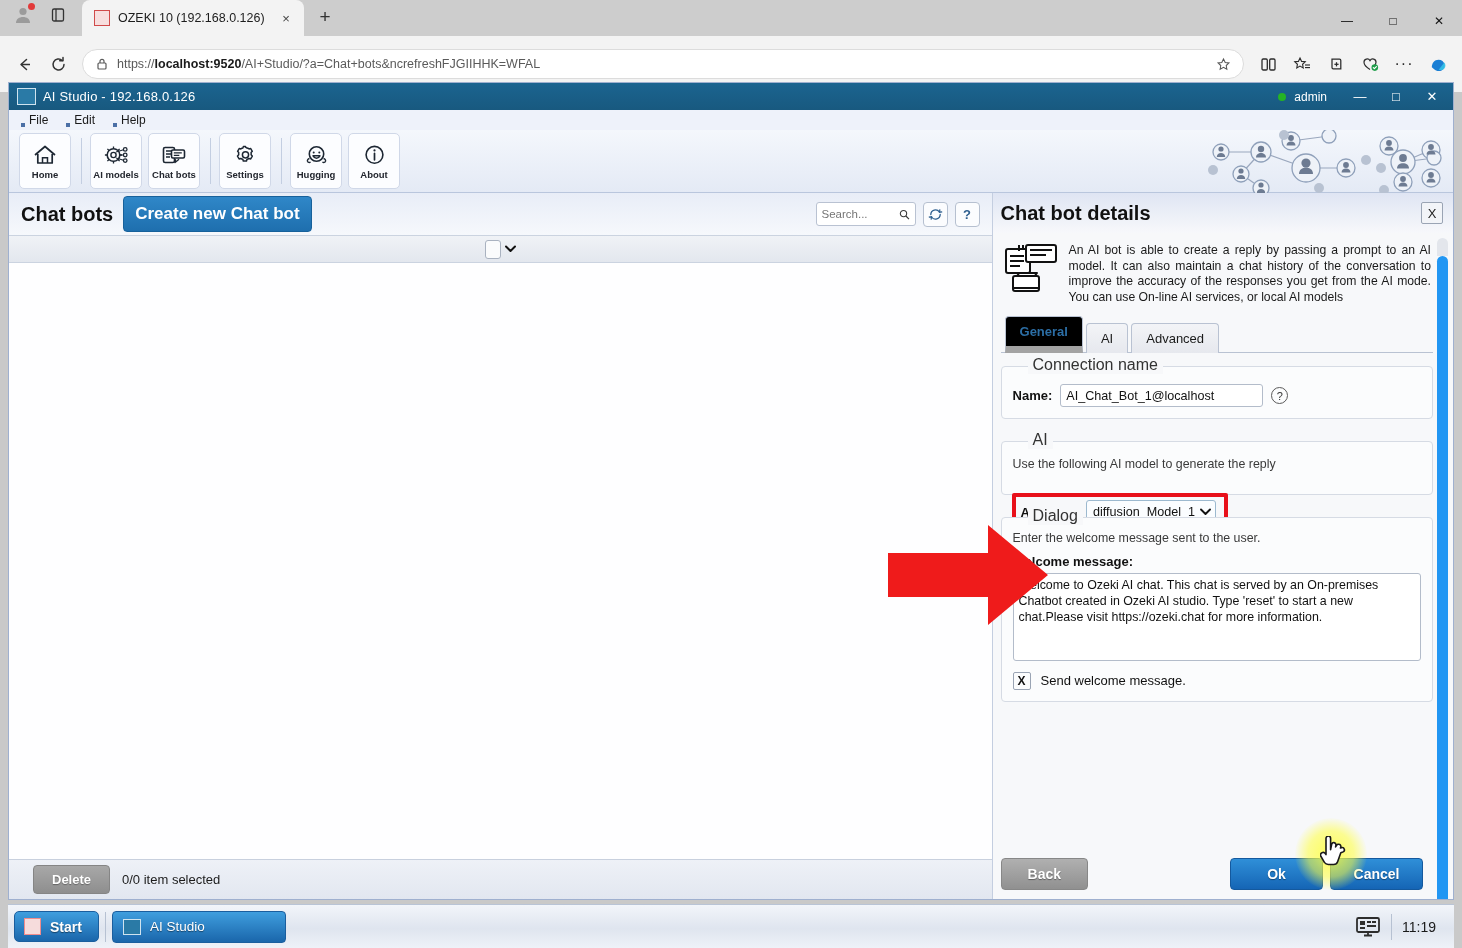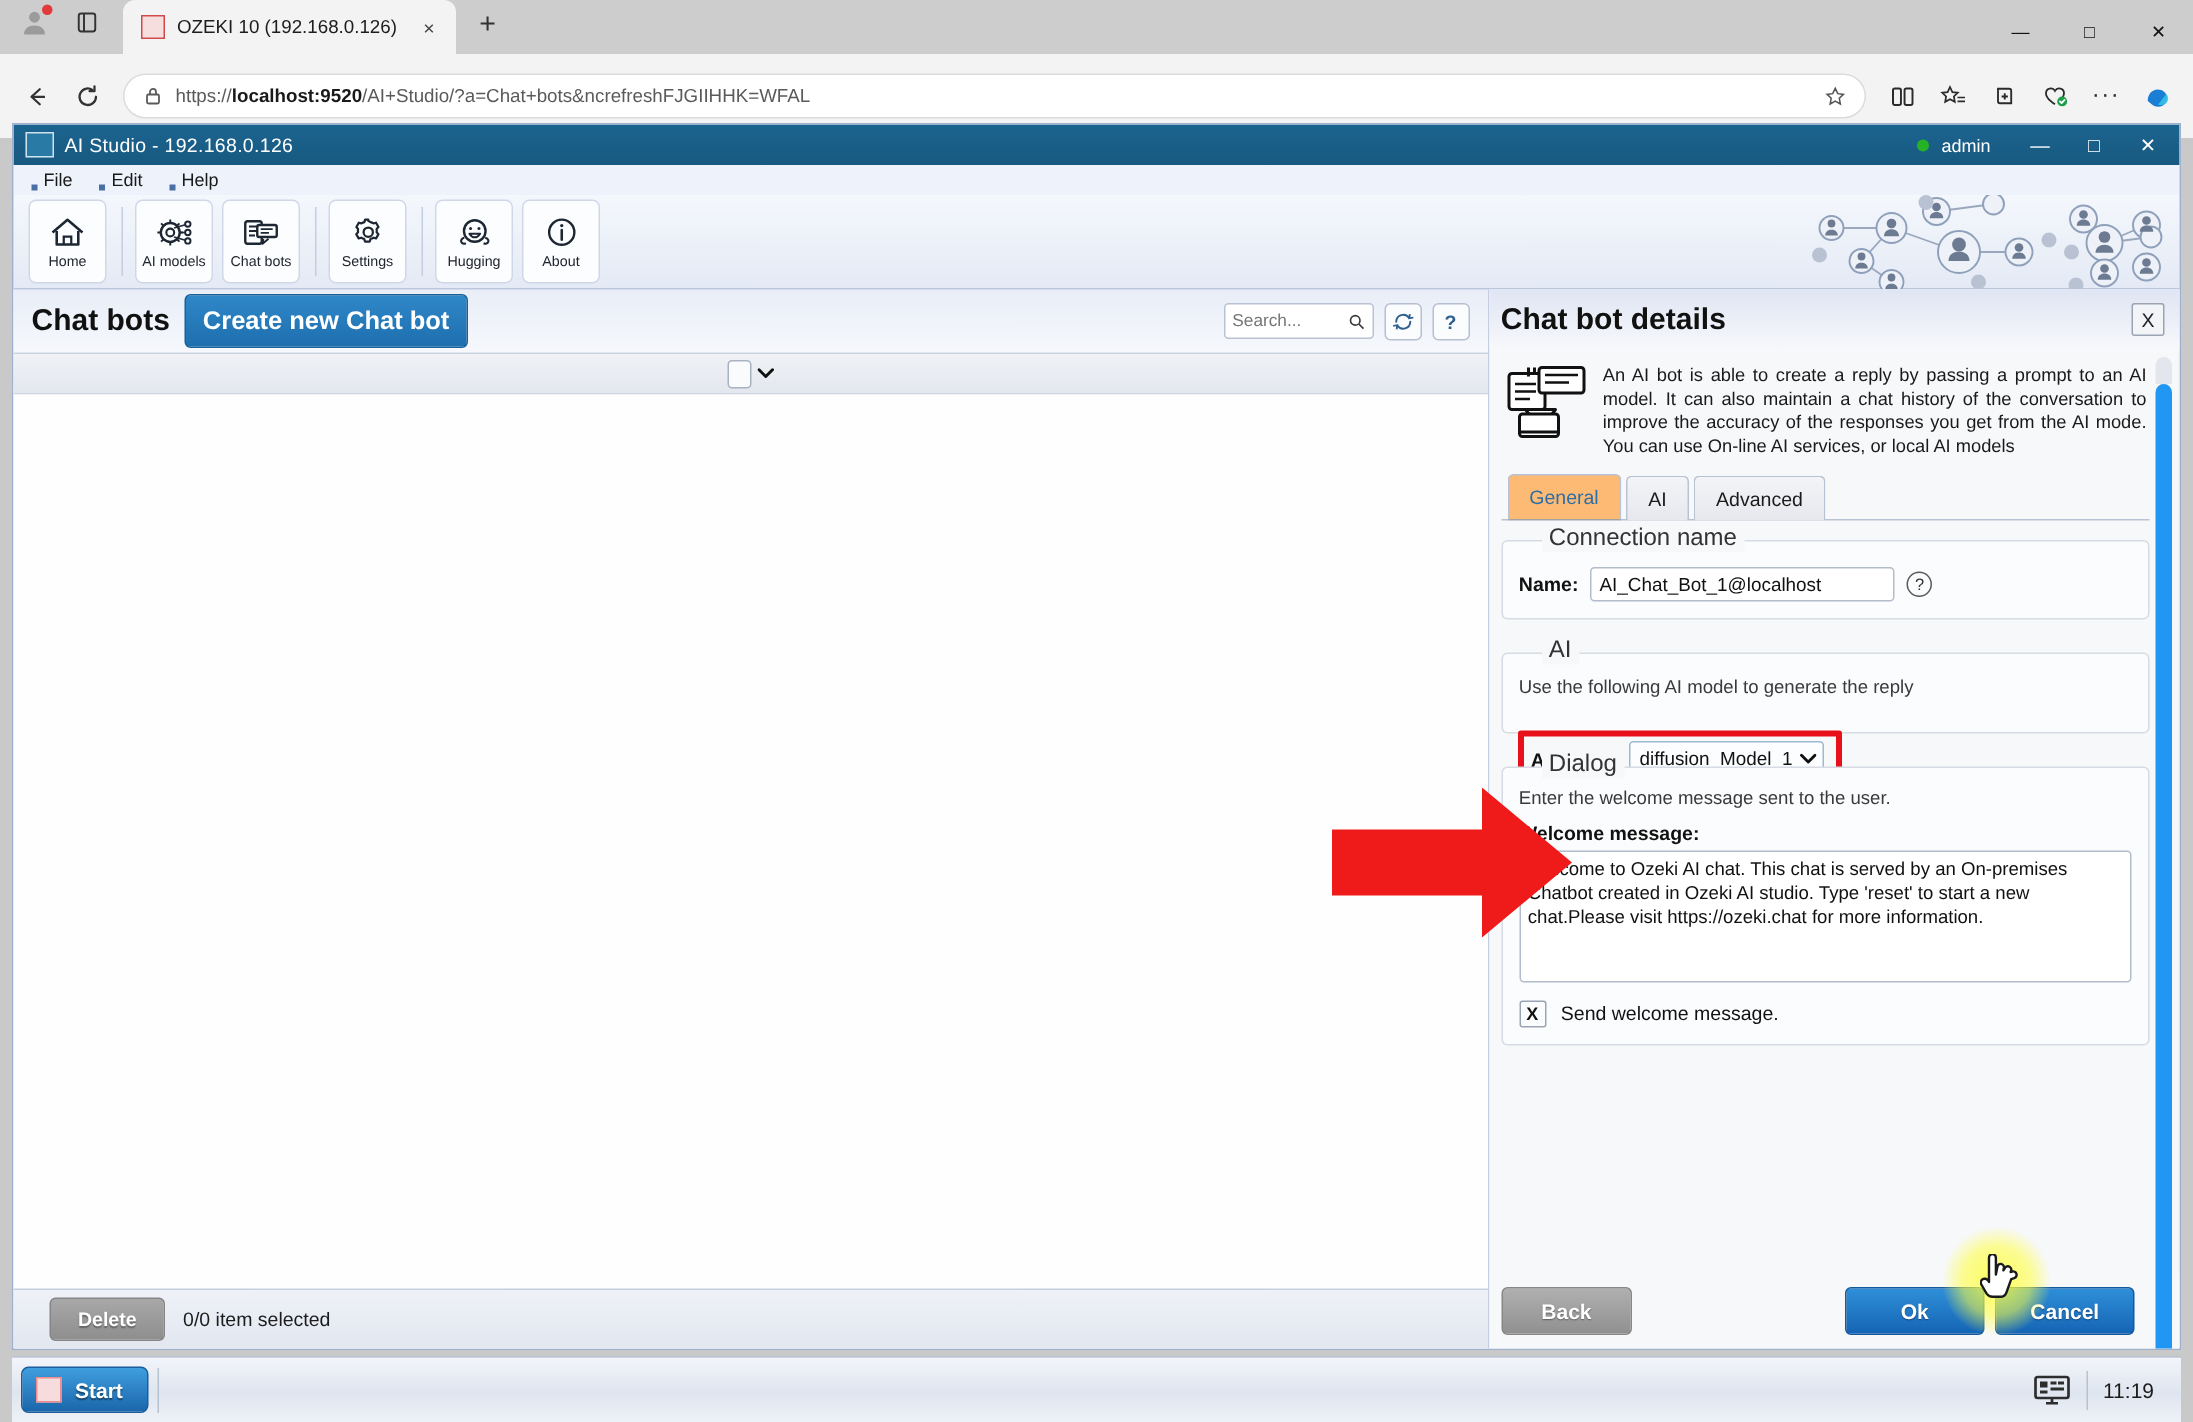--- a/index.html
+++ b/index.html
@@ -143,21 +143,21 @@
   .ribbon {
     height: 63px; background: linear-gradient(180deg,#f4f7fc 0%, #e4eaf5 100%);
     display: flex; align-items: center; padding-left: 10px;
     position: relative; flex: 0 0 63px;
     border-bottom: 1px solid #b9c6dd;
   }
   .rb-btn {
     width: 52px; height: 56px;
     background: #fcfdff; border: 1px solid #d0d8e8; border-radius: 5px;
     display: flex; flex-direction: column; align-items: center;
-    justify-content: center; gap: 2px; margin-right: 6px;
+    justify-content: center; gap: 2px; margin-right: 6px; font-weight: bold;
   }
   .rb-label { font-size: 9.5px; color: #22262e; }
   .rb-sep { width: 1px; height: 46px; background: #c3cee1; margin: 0 8px 0 4px; }
   .net-graphic {
     position: absolute; right: 0; top: 0; height: 63px; width: 262px;
     overflow: hidden;
   }
 
   
   .content {
@@ -254,22 +254,22 @@
     margin-top: 4px;
   }
   .dtab {
     padding: 7px 14px; font-size: 13px;
     background: linear-gradient(180deg,#f3f4f7 0%,#e6e8ee 100%);
     border: 1px solid #b9c2d2; border-bottom: 0;
     border-radius: 4px 4px 0 0; color: #1a1a1a;
     position: relative; top: 1px;
   }
   .dtab.active {
-    background: #fdba74; color: #2c6ea5; font-weight: normal;
-    border-bottom: 1px solid #a3a3a3;
+    background: #000000; color: #2c6ea5; font-weight: bold;
+    border-bottom: 7px solid #a3a3a3;
   }
   .fieldset {
     border: 1px solid #d6dbe4; border-radius: 4px;
     margin-top: 13px; padding: 8px 11px 11px 11px; position: relative;
     background: #fbfcfd;
   }
   .legend {
     position: absolute; top: -11px; left: 26px; background: #f7f8fa;
     padding: 0 5px; font-size: 16px; color: #333;
   }
@@ -790,20 +790,24 @@
     <path d="M6 2.5c0-1.4 1-2.5 2.3-2.5s2.3 1.1 2.3 2.5v11.2l1-5.2c.2-1.3 1.3-2.1 2.5-1.9 1.2.2 2 1.4 1.8 2.7l-.3 1.6 1-1.5c.6-1.1 2-1.5 3.1-.9 1.1.6 1.5 2 .9 3.1l-.2.4 1-.3c1.2-.4 2.5.3 2.9 1.5.4 1.2-.3 2.5-1.5 2.9l-2 .6-3.2 9c-.6 1.7-2.2 2.8-4 2.8h-5.3c-1.6 0-3-.8-3.9-2.1L1 20.5c-.8-1.2-.5-2.8.7-3.6 1.2-.8 2.8-.5 3.6.7l.7 1z" fill="#fff" stroke="#1a1a1a" stroke-width="1.6" stroke-linejoin="round"></path>
   </svg>
 </div>
 
 <div class="taskbar">
   <div class="start-btn">
     <span class="start-ico"></span>
     <span>Start</span>
   </div>
   <span class="tb-sep"></span>
+  <div class="task-item">
+    <span class="task-ico"></span>
+    <span>AI Studio</span>
+  </div>
   <div class="tray">
     <svg width="26" height="22" viewBox="0 0 26 22">
       <rect x="2" y="2" width="22" height="14" rx="1.5" fill="none" stroke="#2d2d2d" stroke-width="1.8"></rect>
       <g fill="#2d2d2d">
           <rect x="5" y="5" width="5" height="4"></rect>
           <rect x="12" y="5" width="4" height="2"></rect>
           <rect x="17" y="5" width="4" height="2"></rect>
           <rect x="12" y="9" width="9" height="2"></rect>
           <rect x="5" y="11" width="5" height="2"></rect>
         </g>

